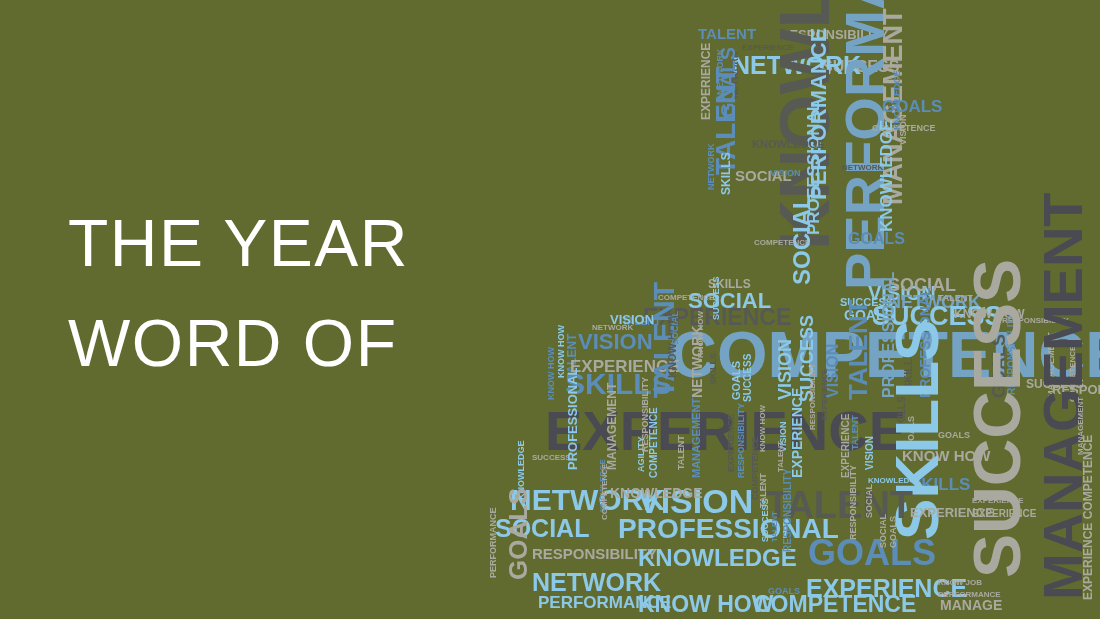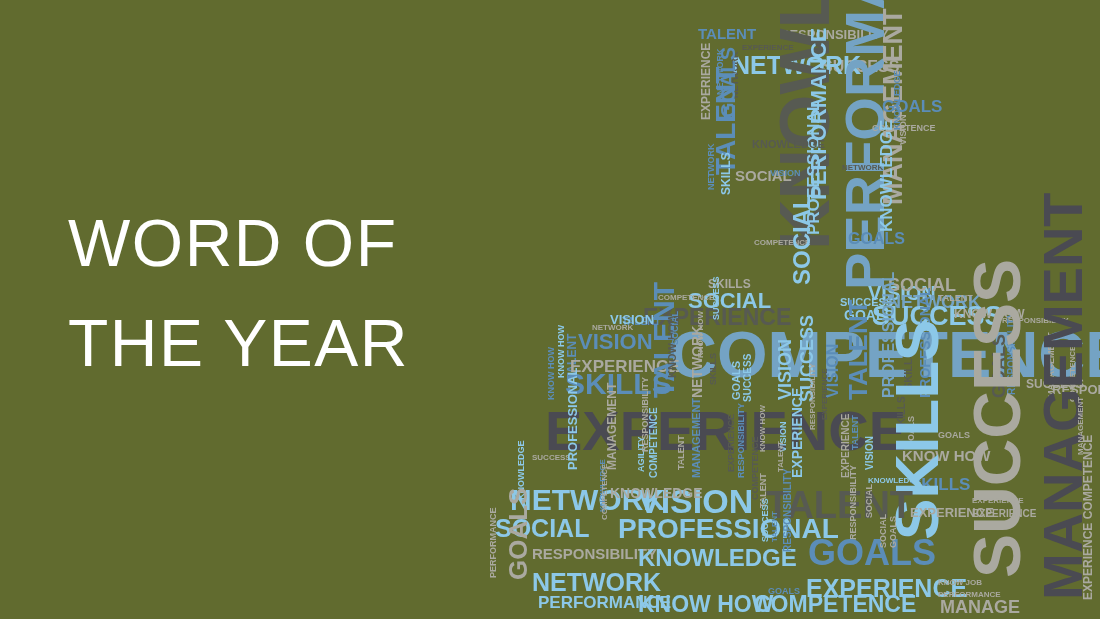--- a/index.html
+++ b/index.html
@@ -71,22 +71,22 @@
   .c-gray   { color: #aaa9a0; }
   .c-dgray  { color: #575a52; }
   .c-mblue  { color: #74a3c4; }
 </style>
 </head>
 <body>
 
 <div id="slide">
 
   <div id="title-block">
+    <div class="title-line">THE YEAR</div>
     <div class="title-line">WORD OF</div>
-    <div class="title-line">THE YEAR</div>
   </div>
 
   <div id="cloud">
     <div id="cloud-inner">
         <span class="w c-sblue" style="left: 228px; top: 28px; font-size: 15px;">TALENT</span>
         <span class="w c-gray" style="left: 310px; top: 30px; font-size: 13px;">RESPONSIBILITY</span>
         <span class="w c-gray" style="left: 352px; top: 60px; font-size: 16px;">SUCCESS</span>
         <span class="w c-lblue" style="left: 262px; top: 55px; font-size: 25px;">NETWORK</span>
         <span class="w c-sblue rot" style="left: 247px; top: 95px; font-size: 9px;">NETWORK</span>
         <span class="w c-dgray rot" style="left: 262px; top: 98px; font-size: 9px;">NETWORK</span>
@@ -213,20 +213,20 @@
         <span class="w c-sblue" style="left: 298px; top: 588px; font-size: 9px;">GOALS</span>
         <span class="w c-gray rot" style="left: 38px; top: 580px; font-size: 26px;">GOALS</span>
         <span class="w c-gray rot" style="left: 20px; top: 578px; font-size: 9px;">PERFORMANCE</span>
         <span class="w c-lblue" style="left: 62px; top: 572px; font-size: 25px;">NETWORK</span>
         <span class="w c-lblue" style="left: 68px; top: 596px; font-size: 17px;">PERFORMANCE</span>
         <span class="w c-lblue" style="left: 168px; top: 595px; font-size: 23px;">KNOW HOW</span>
         <span class="w c-lblue" style="left: 284px; top: 595px; font-size: 23px;">COMPETENCE</span>
         <span class="w c-lblue" style="left: 336px; top: 578px; font-size: 25px;">EXPERIENCE</span>
         <span class="w c-gray" style="left: 468px; top: 592px; font-size: 8px;">PERFORMANCE</span>
         <span class="w c-gray" style="left: 468px; top: 580px; font-size: 8px;">KNOW JOB</span>
-        <span class="w c-gray" style="left: 470px; top: 600px; font-size: 18px;">MANAGE</span>
+        <span class="w c-gray" style="left: 470px; top: 600px; font-size: 14px;">MANAGE</span>
         <span class="w c-dgray rot" style="left: 352px; top: 420px; font-size: 8px;">EXPERIENCE</span>
         <span class="w c-gray rot" style="left: 340px; top: 430px; font-size: 8px;">RESPONSIBILITY</span>
         <span class="w c-gray rot" style="left: 228px; top: 358px; font-size: 8px;">KNOW HOW</span>
       </div>
   </div>
 
 </div>
 
 </body></html>

